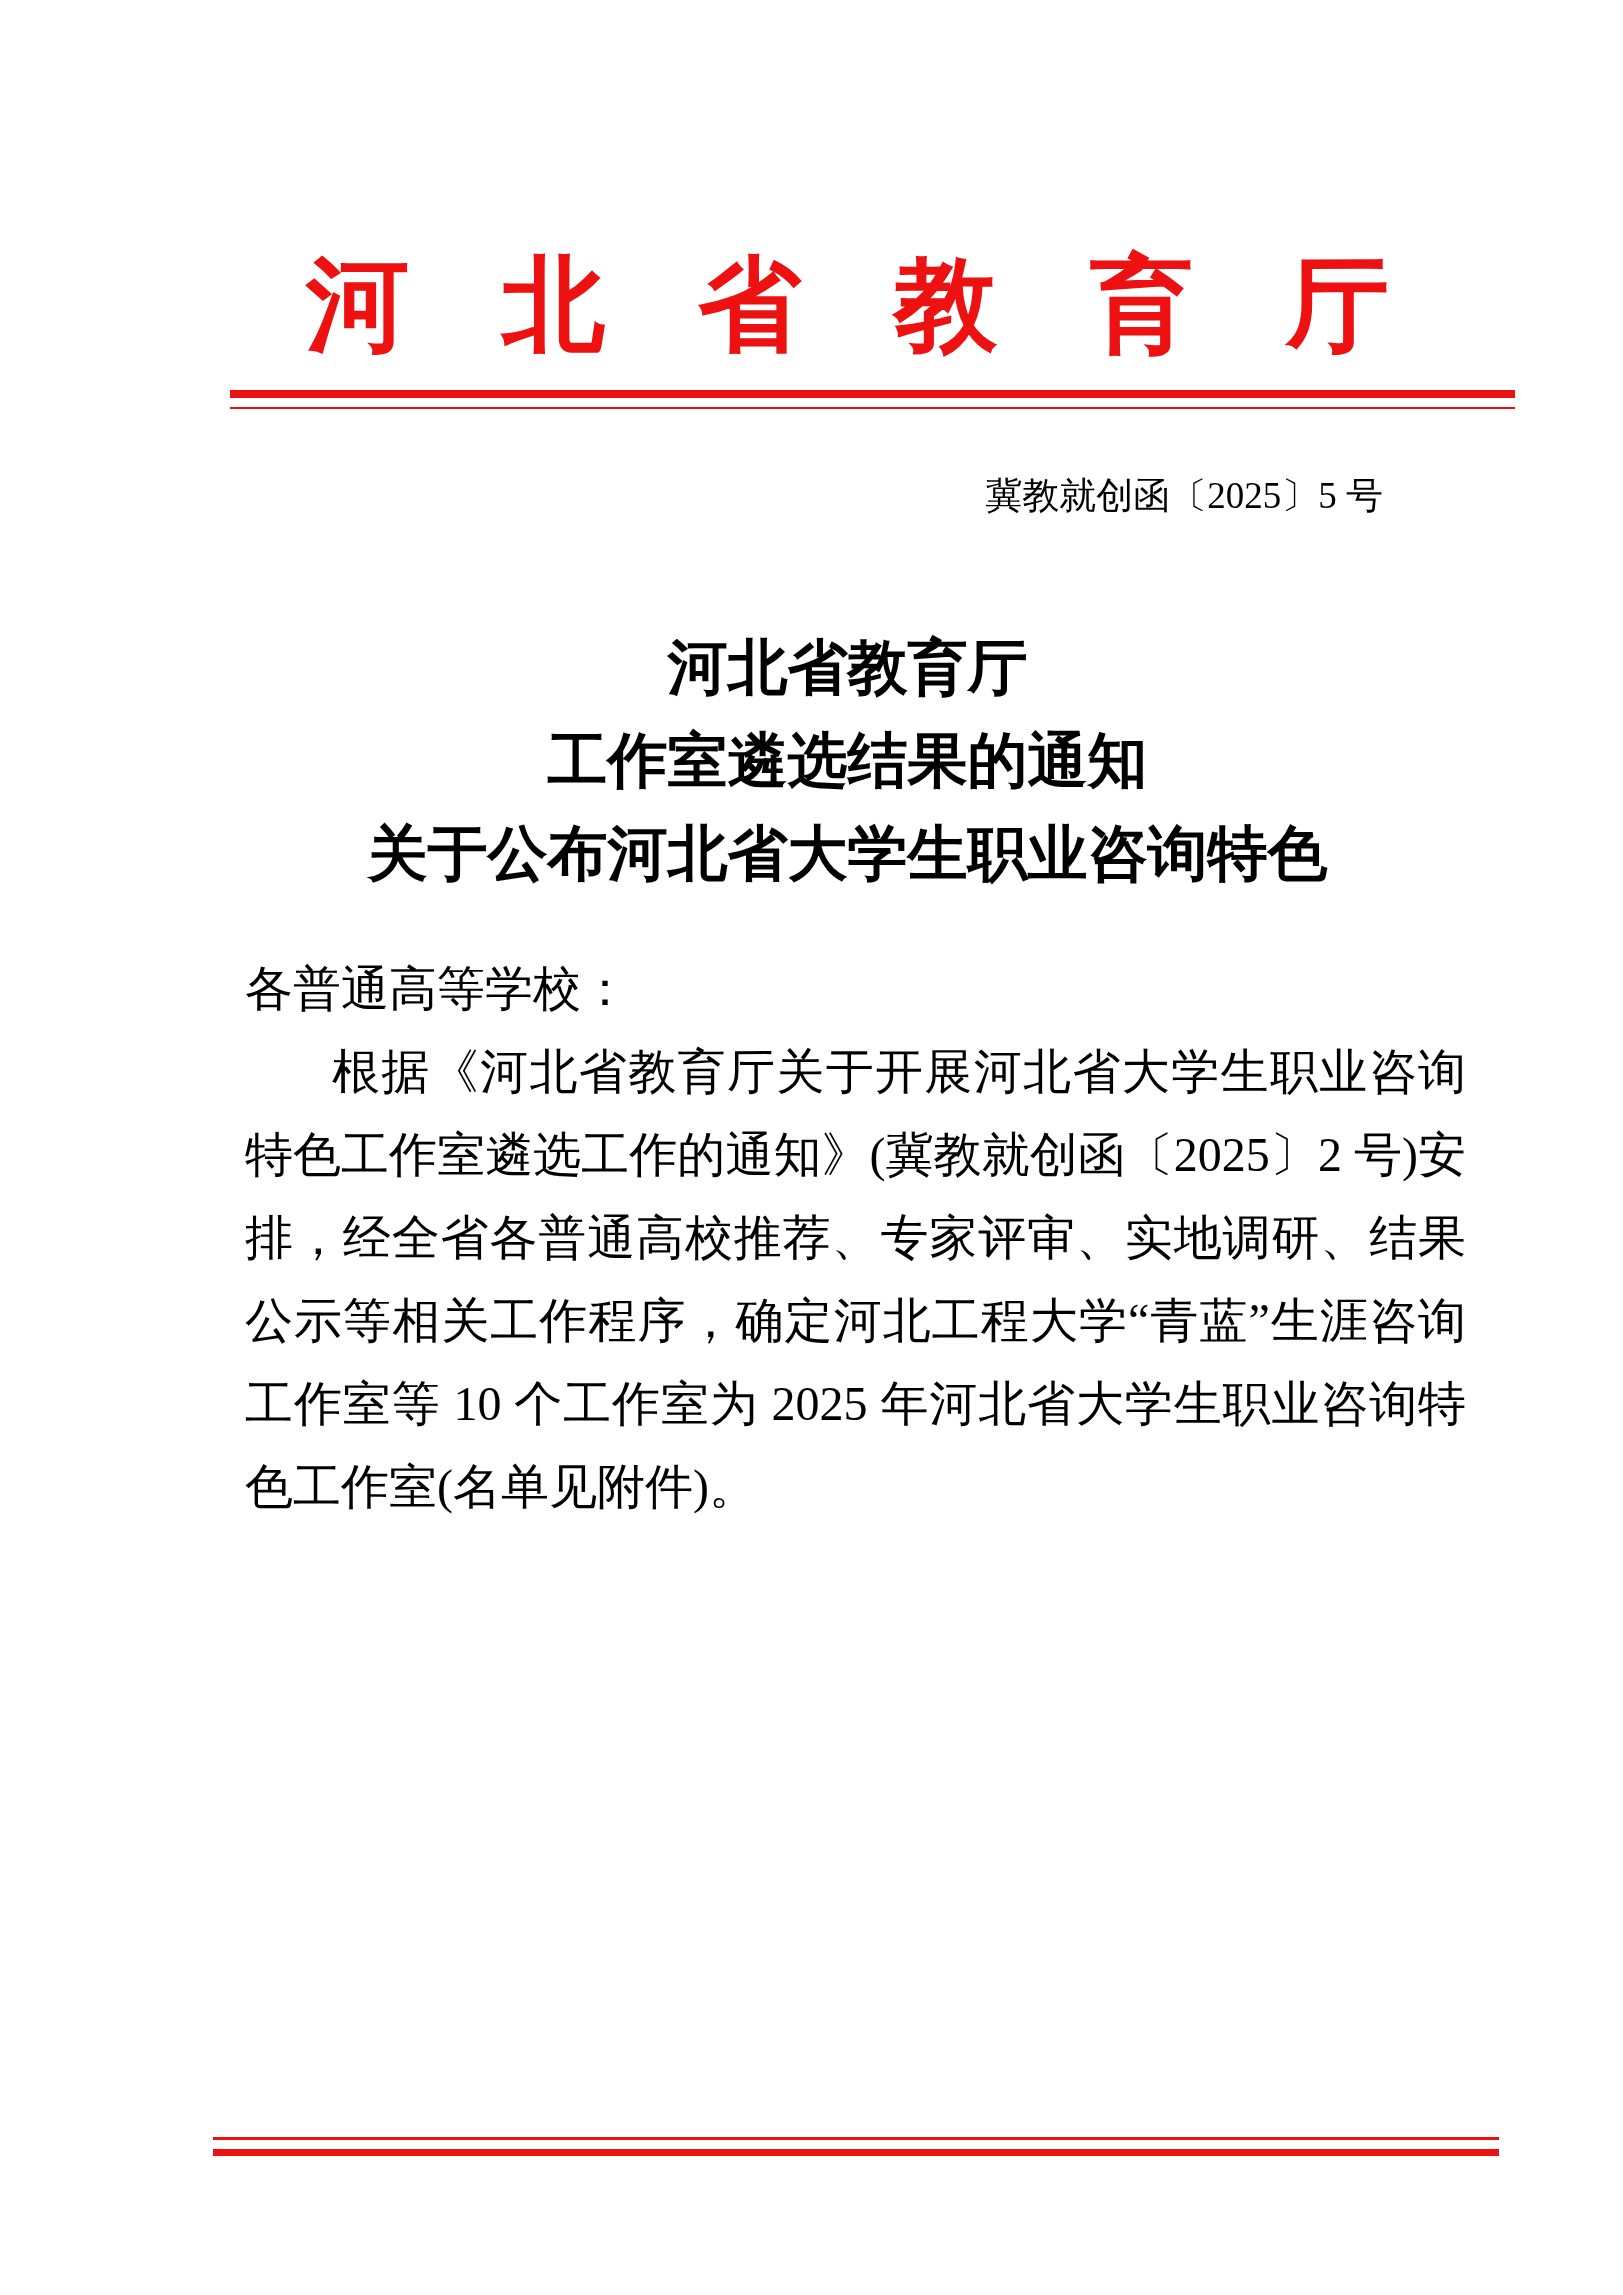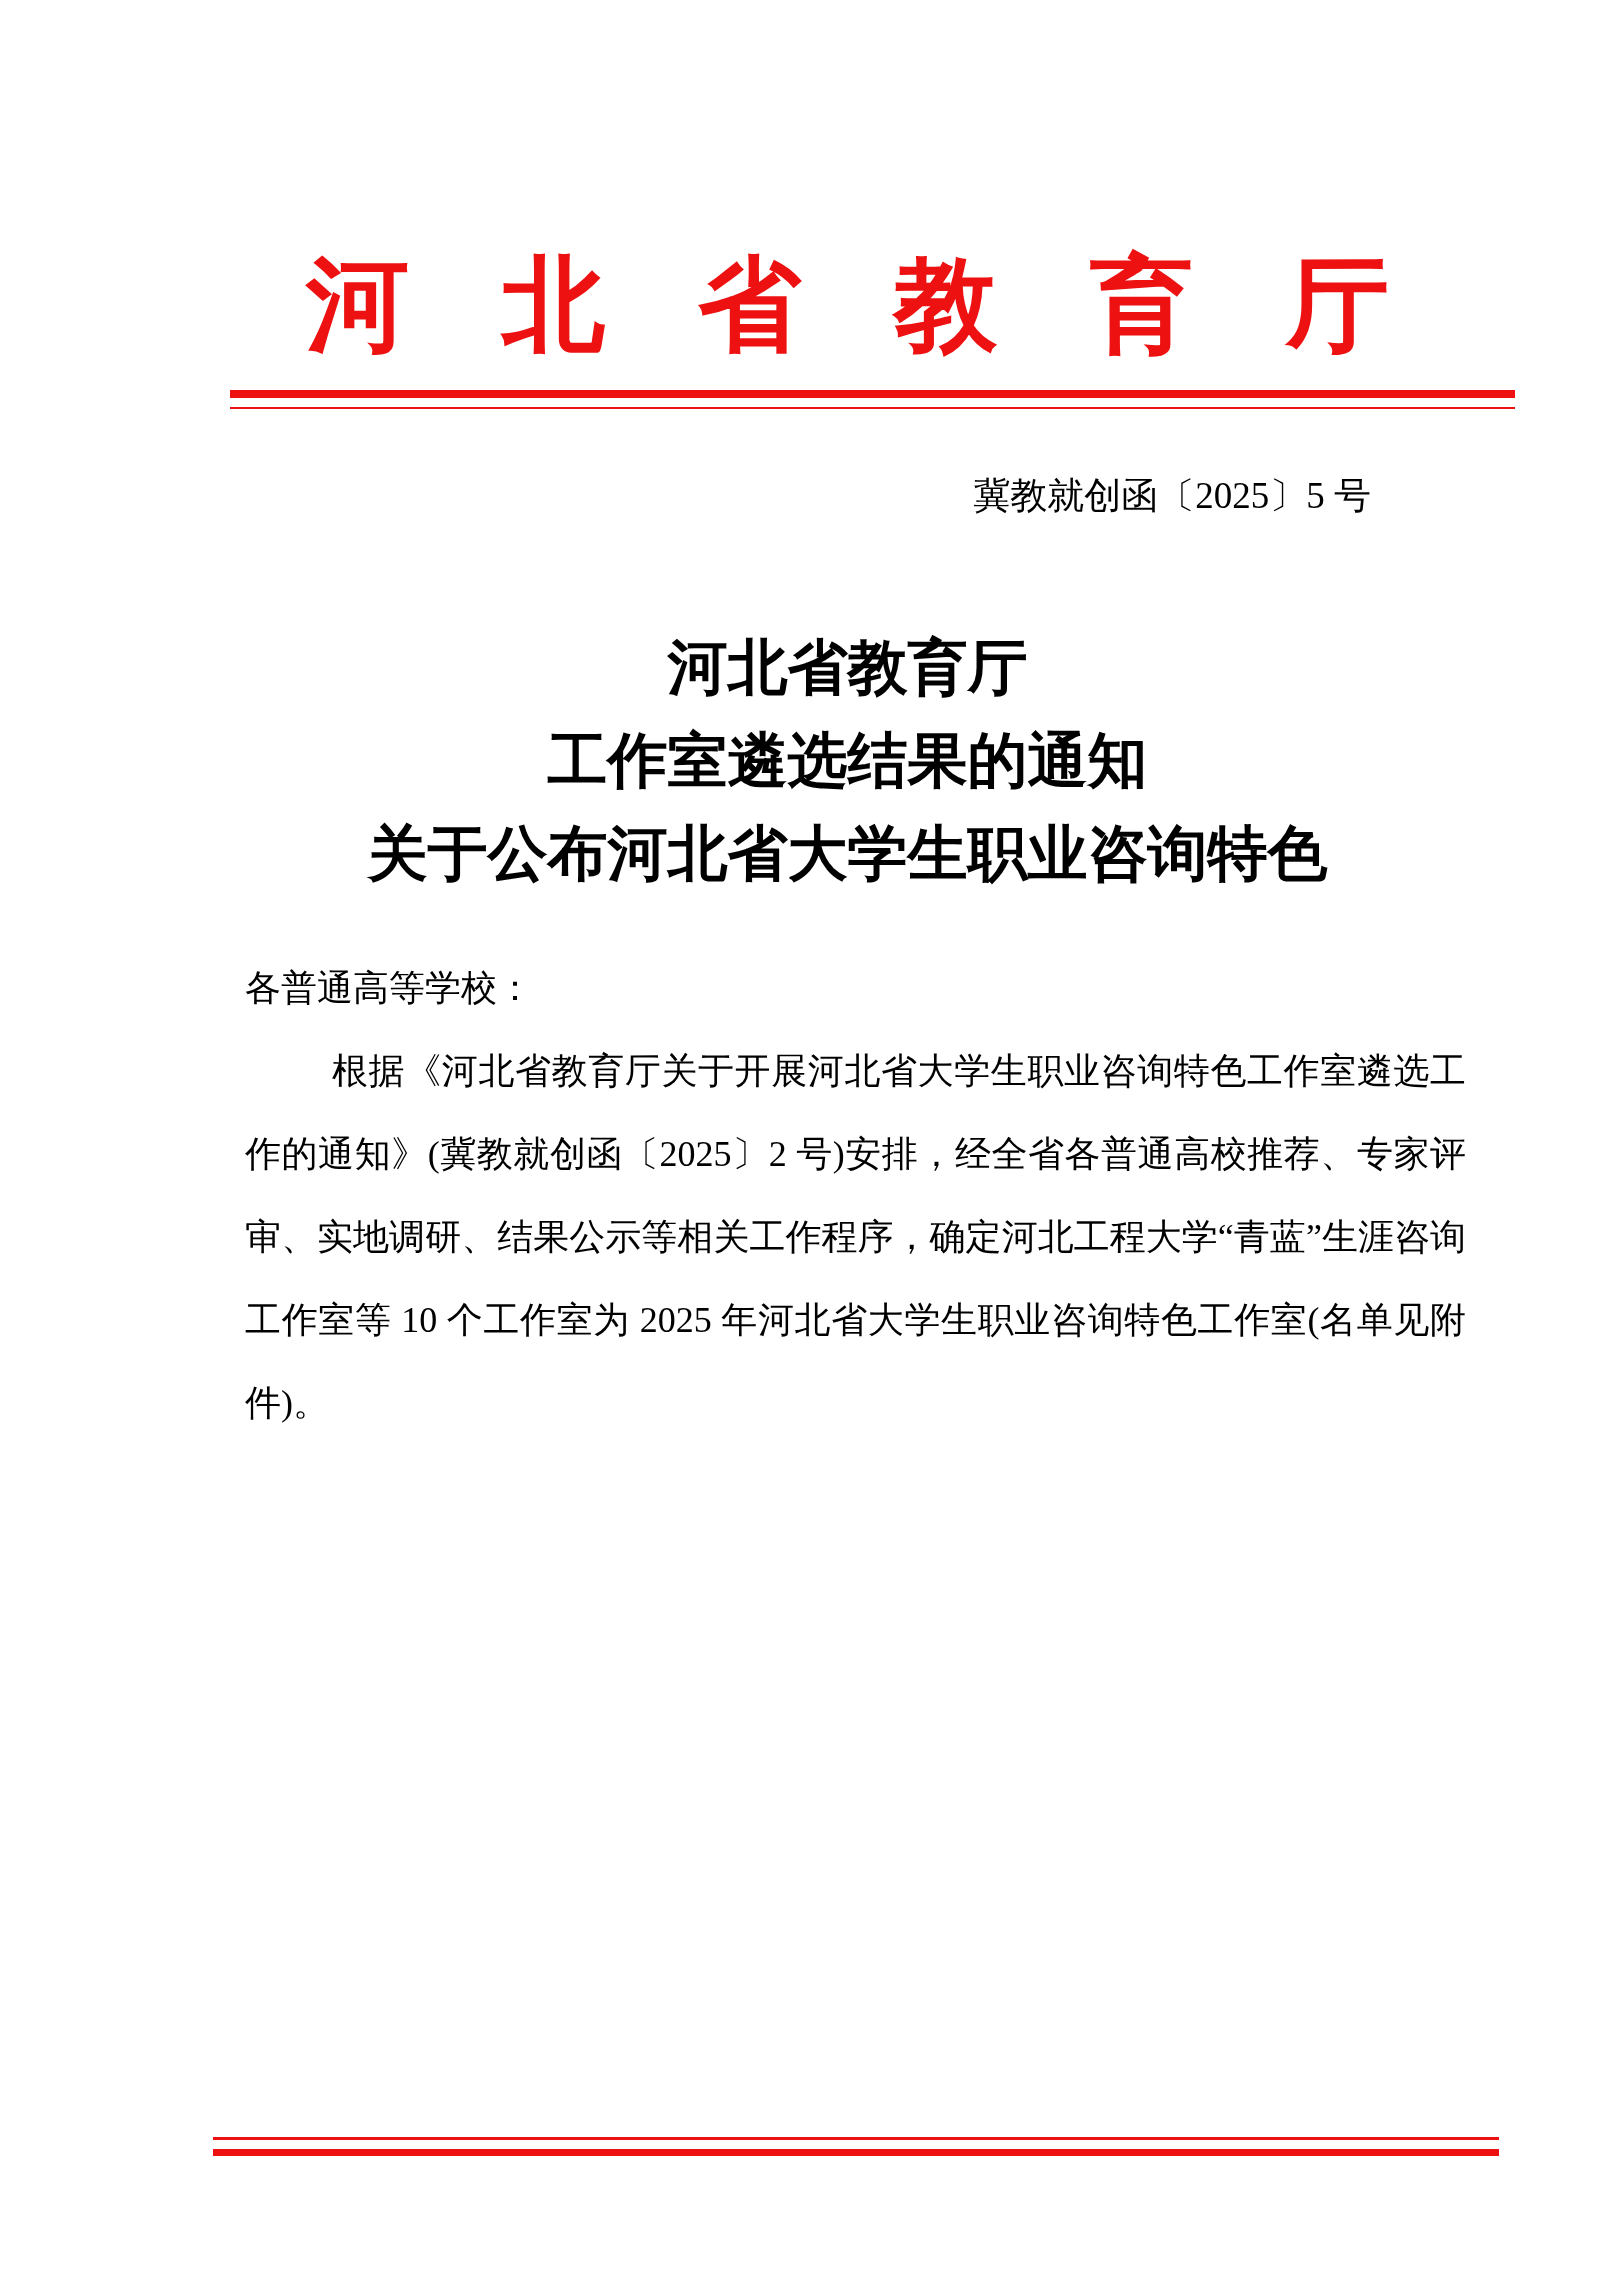--- a/index.html
+++ b/index.html
@@ -36,21 +36,21 @@
   .rule-top { position: absolute; top: 345px; left: 185px; width: 1303px; }
   .rule-top .bar-thick { height: 8px; background: var(--red, #ee1111); }
   .rule-top .bar-thin  { height: 2.4px;  background: var(--red, #ee1111); margin-top: 2.4px; }
   .rule-bottom { position: absolute; top: 2092px; left: 168px; width: 1304px; }
   .rule-bottom .bar-thin  { height: 3.2px; background: var(--red, #ee1111); }
   .rule-bottom .bar-thick { height: 7.1px; background: var(--red, #ee1111); margin-top: 2.4px; }
   
   .docno {
     position: absolute;
     top: 437px;
-    right: 252px;
+    right: 240px;
     font-size: 37px;
     line-height: 46px;
     color: var(--text, #000000);
     white-space: nowrap;
   }
   
   .title {
     position: absolute;
     top: 581px;
     left: 0;
@@ -60,21 +60,21 @@
     line-height: 84px;
     font-weight: bold;
     color: var(--text, #000000);
   }
   
   .body-text {
     position: absolute;
     top: 911px;
     left: 209px;
     width: 1221px;
-    font-size: 36px;
+    font-size: 48px;
     line-height: 83px;
     text-align: justify;
     color: var(--text, #000000);
   }
   .body-text p { margin: 0; }
   .body-text .para { text-indent: 87px; }
 </style>
 </head>
 <body>
 

